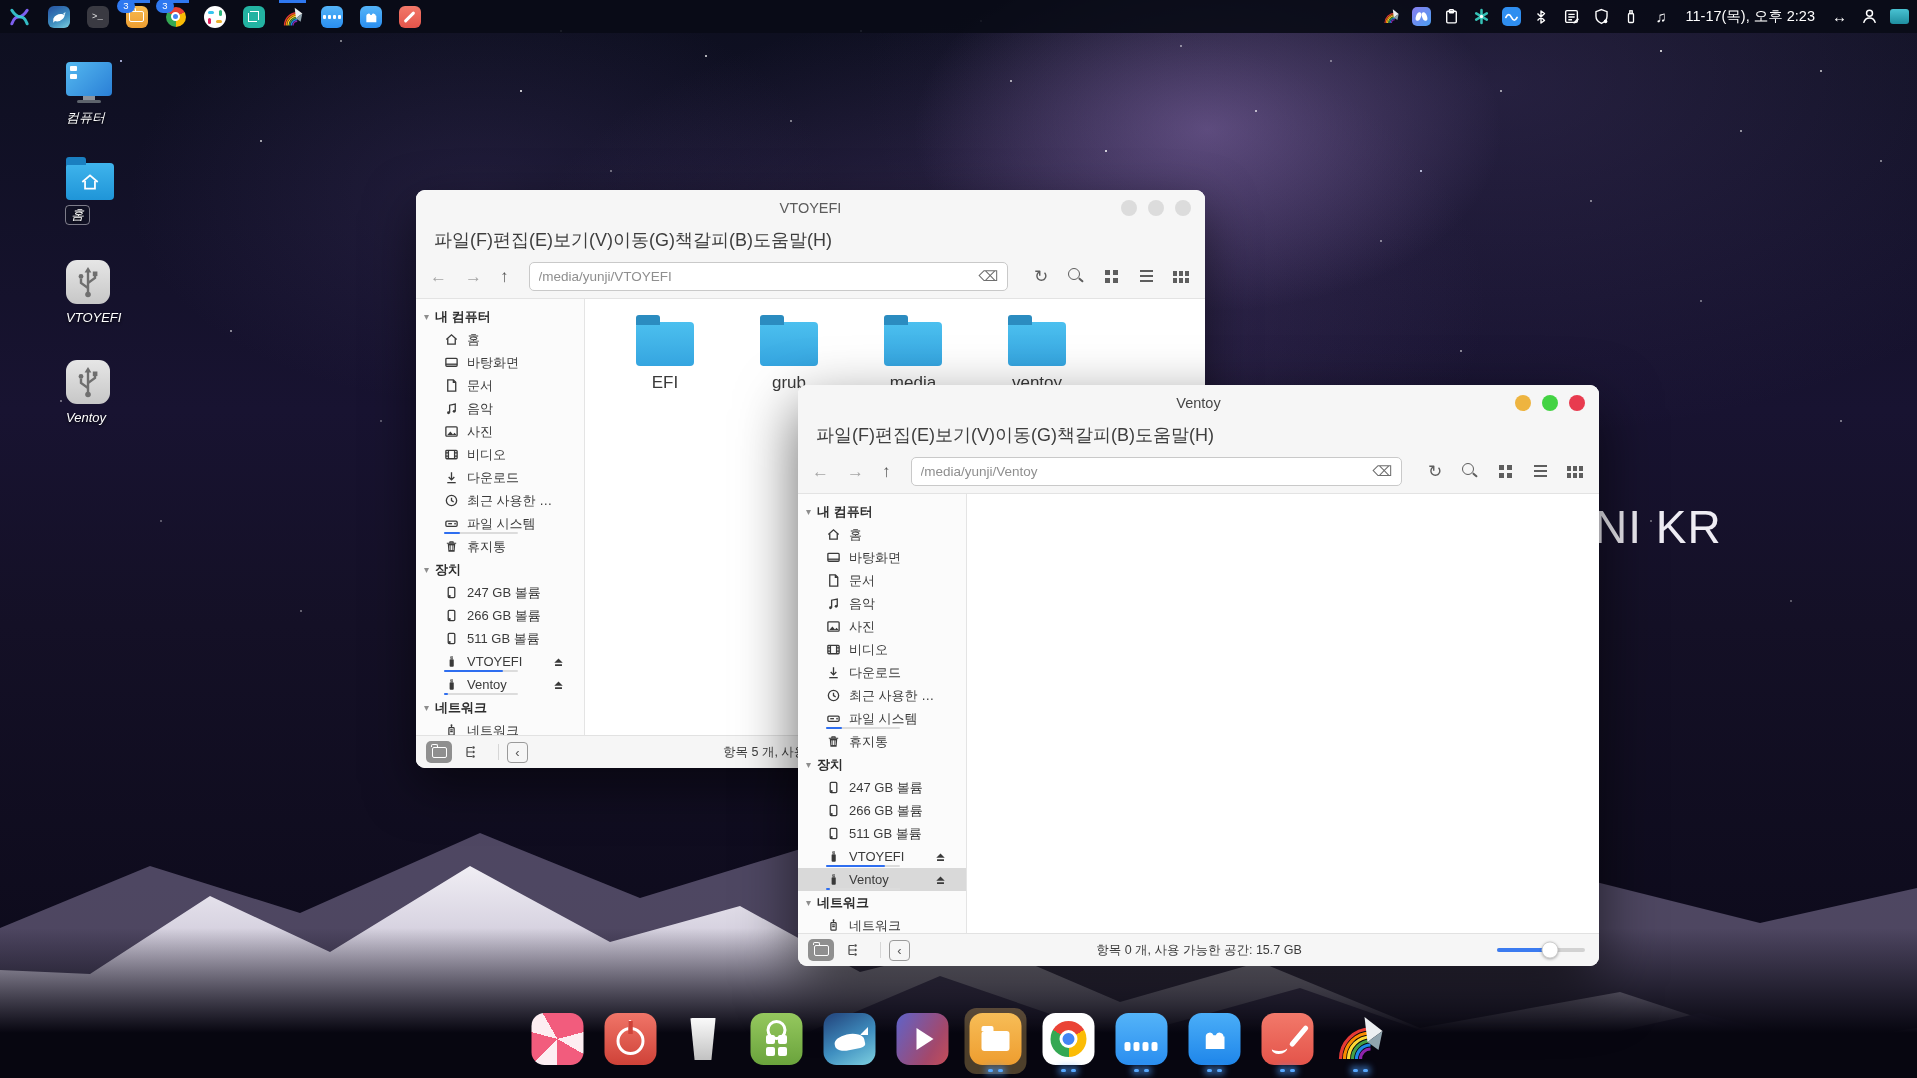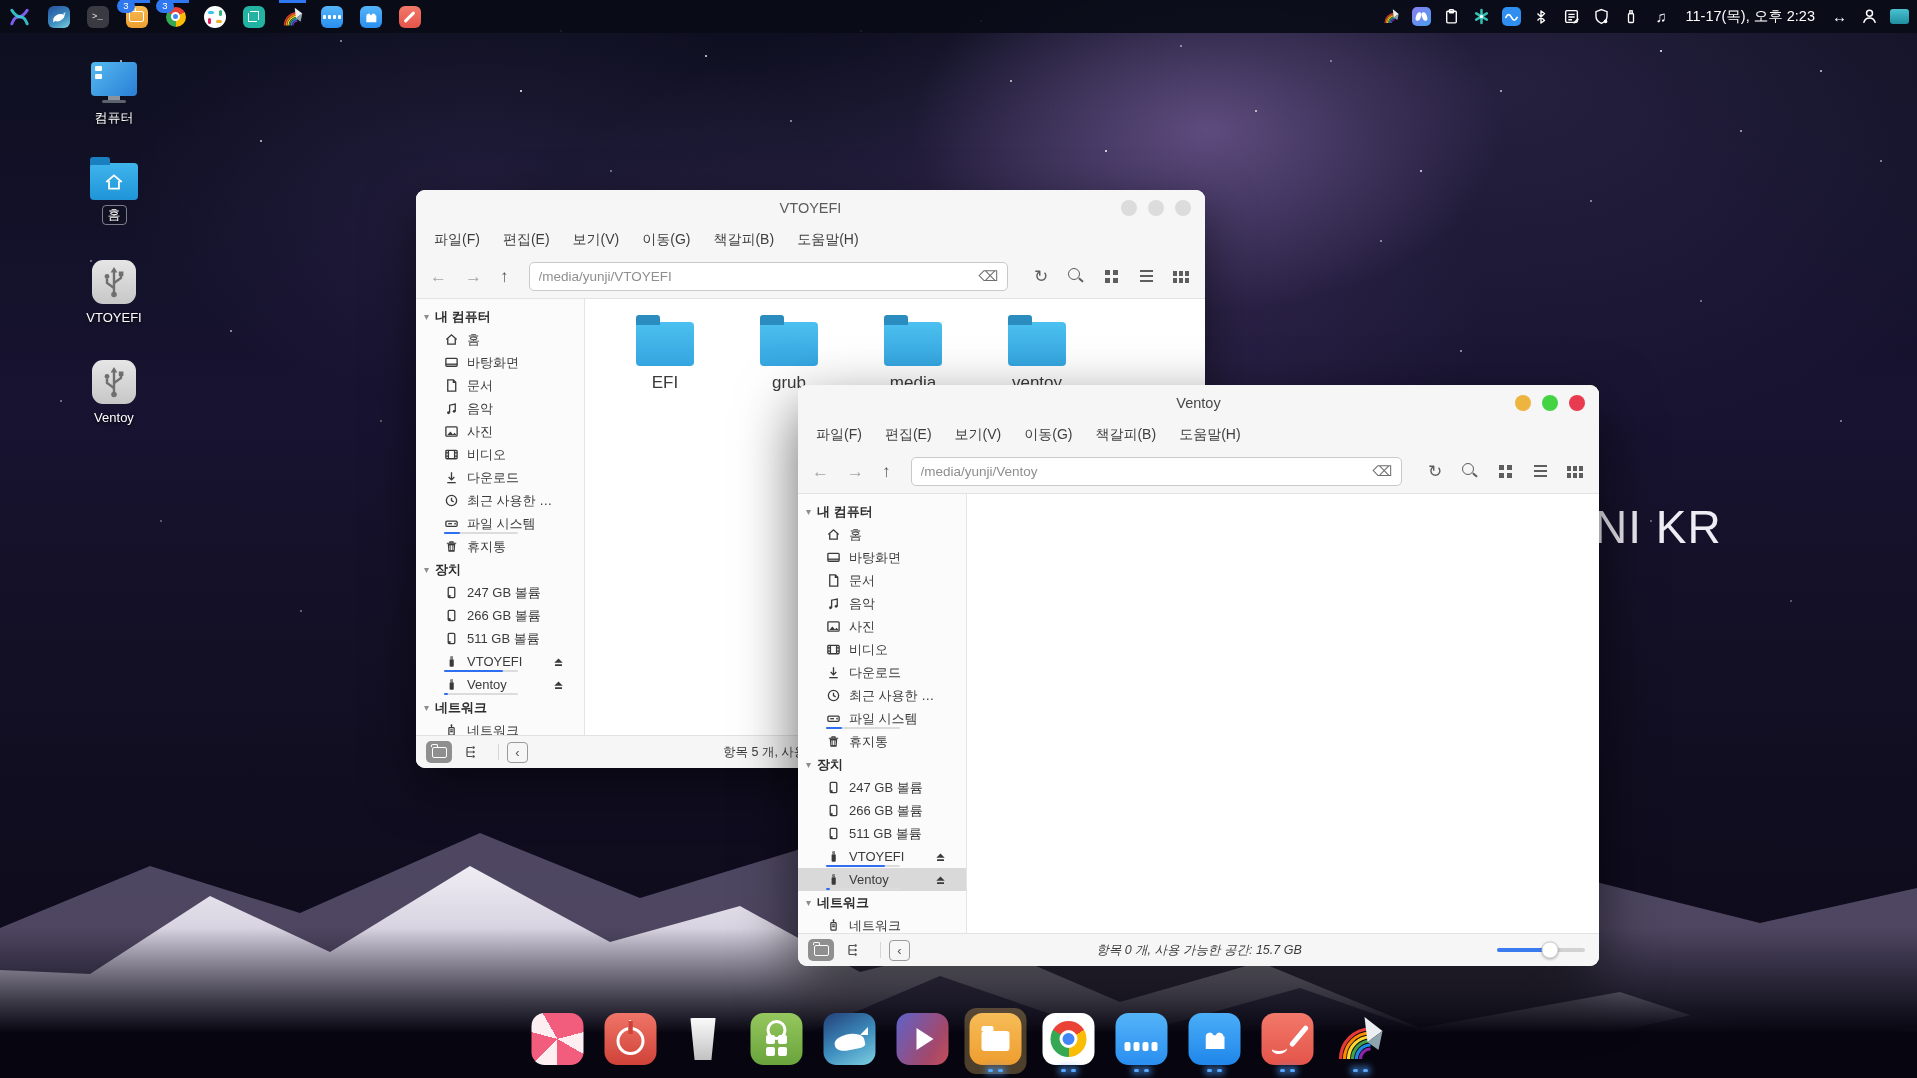--- a/index.html
+++ b/index.html
@@ -61,42 +61,42 @@
   .tray{width:19px;height:19px;display:flex;align-items:center;justify-content:center;color:#fff;position:relative;flex:none;}
   .clock{color:#fff;font-size:14.5px;margin:0 4px;white-space:nowrap;}
   .glyph{color:#fff;font-size:15px;}
   .butterfly{width:19px;height:19px;border-radius:5px;background:linear-gradient(135deg,#8a7ff0,#4a9ef0);display:flex;align-items:center;justify-content:center;}
   .butterfly i{width:5px;height:9px;background:#fff;border-radius:50% 50% 50% 50%;transform:rotate(20deg);margin-right:1px;}
   .butterfly b{width:5px;height:9px;background:#fff;border-radius:50%;transform:rotate(-20deg);}
   .waveSq{width:19px;height:19px;border-radius:5px;background:#2f8ef0;display:flex;align-items:center;justify-content:center;}
   .dispSq{width:20px;height:15px;border-radius:3px;background:linear-gradient(#49c2d2,#1f8ea0);}
   
   .dicons{position:absolute;left:66px;top:0;width:96px;z-index:1;}
-  .dicon{position:absolute;left:0;width:96px;display:flex;flex-direction:column;align-items:center;}
+  .dicon{position:absolute;left:0;width:96px;display:flex;flex-direction:column;align-items:flex-start;font-style:italic;}
   .dlabel{margin-top:6px;font-size:13px;color:#fff;text-shadow:0 1px 3px rgba(0,0,0,.9);}
   .dlabel.boxed{background:rgba(15,18,30,.35);outline:1px solid rgba(255,255,255,.45);border-radius:3px;padding:0 5px;}
   .monitor{width:46px;height:34px;border-radius:4px;background:linear-gradient(135deg,#55b9f0,#2a7fd6);position:relative;}
   .monitor:before{content:"";position:absolute;top:4px;left:4px;width:7px;height:5px;background:#fff;border-radius:1px;box-shadow:0 8px 0 #fff;}
   .mstand{width:12px;height:4px;background:#8d939c;margin:0 auto;}
   .mbase{width:24px;height:3px;background:#5d636c;border-radius:2px;margin:0 auto;}
   .hfolder{width:48px;height:37px;border-radius:4px;background:linear-gradient(#3fb4ec,#1f95d8);position:relative;display:flex;align-items:center;justify-content:center;}
   .hfolder:before{content:"";position:absolute;top:-6px;left:0;width:20px;height:8px;background:#1a7fc0;border-radius:3px 3px 0 0;}
   .usbic{width:44px;height:44px;border-radius:11px;background:linear-gradient(#e6e6e6,#c7c7c7);display:flex;align-items:center;justify-content:center;}
   
   .window{position:absolute;background:#fff;border-radius:9px;box-shadow:0 18px 50px rgba(0,0,0,.5);display:flex;flex-direction:column;box-sizing:border-box;}
   #win-vtoyefi{left:416px;top:190px;width:789px;height:578px;z-index:2;}
   #win-ventoy{left:798px;top:385px;width:801px;height:581px;z-index:3;box-shadow:0 22px 60px rgba(0,0,0,.6);}
   .titlebar{height:36px;background:#f6f6f6;border-radius:9px 9px 0 0;position:relative;display:flex;align-items:center;justify-content:center;flex:none;}
   .title{font-size:14.5px;color:#5c5c5c;}
   #win-ventoy .title{color:#464646;}
   .controls{position:absolute;right:14px;top:0;height:36px;display:flex;align-items:center;gap:11px;}
   .c{width:16px;height:16px;border-radius:50%;}
   .c.gray{background:#dcdcdc;}
   .c.y{background:#eeb440;}.c.g{background:#43d343;}.c.r{background:#e83b4f;}
-  .menubar{height:28px;background:#f6f6f6;display:flex;align-items:center;gap:23px;padding:0 18px;font-size:14px;color:#3e3e3e;flex:none;}
+  .menubar{height:28px;background:#f6f6f6;display:flex;align-items:center;padding:0 18px;font-size:18px;color:#3e3e3e;flex:none;}
   .menubar span{cursor:default;}
   .toolbar{height:44px;background:#f6f6f6;display:flex;align-items:center;padding:0 14px;border-bottom:1px solid #e3e3e3;flex:none;}
   .nav{font-size:17px;color:#a5a5a5;margin-right:18px;line-height:1;}
   .nav.up{color:#555;}
   .addr{flex:1;height:29px;border:1px solid #c9c9c9;border-radius:5px;background:#fff;display:flex;align-items:center;margin:0 8px 0 2px;padding:0 9px;box-sizing:border-box;}
   .addr input{flex:1;border:none;outline:none;font-size:13.5px;color:#8f8f8f;background:transparent;font-family:inherit;padding:0;}
   .clear{color:#6f6f6f;font-size:14px;line-height:1;}
   .tbtn{margin-left:15px;color:#5e5e5e;display:flex;align-items:center;justify-content:center;width:20px;height:20px;font-size:17px;}
   .ic-search{width:10px;height:10px;border:1.7px solid #5e5e5e;border-radius:50%;position:relative;top:-2px;left:-2px;}
   .ic-search:after{content:"";position:absolute;width:6px;height:1.8px;background:#5e5e5e;transform:rotate(42deg);right:-5px;bottom:-2px;border-radius:1px;}
@@ -122,21 +122,21 @@
   .doc:after{content:"";position:absolute;left:8px;right:8px;top:16px;height:24px;
              background:repeating-linear-gradient(#aeaeae 0 2.5px, transparent 2.5px 8.5px);}
   .fname{margin-top:7px;font-size:17px;color:#3a3a3a;text-align:center;line-height:1.15;}
   .statusbar{height:32px;background:#f6f6f6;border-top:1px solid #e2e2e2;border-radius:0 0 9px 9px;display:flex;align-items:center;padding:0 10px;position:relative;flex:none;}
   .sb-btn{width:26px;height:22px;border-radius:5px;display:flex;align-items:center;justify-content:center;margin-right:6px;}
   .sb-btn.active{background:#8f8f8f;}
   .sb-sep{width:1px;height:16px;background:#d6d6d6;margin:0 8px;}
   .sb-collapse{width:19px;height:19px;border:1.2px solid #9a9a9a;border-radius:4px;color:#555;font-size:13px;display:flex;align-items:center;justify-content:center;}
   .sb-text{font-size:12.5px;color:#3c3c3c;white-space:nowrap;}
   .sb-text.left307{position:absolute;left:307px;}
-  .sb-text.center{position:absolute;left:1px;right:0;text-align:center;font-style:italic;}
+  .sb-text.center{position:absolute;left:1px;right:0;text-align:center;}
   .slider{position:absolute;right:14px;top:50%;margin-top:-2px;width:88px;height:3.5px;background:#d2d2d2;border-radius:2px;}
   .slider .fill{width:60%;height:100%;background:#3b7bf0;border-radius:2px;display:block;}
   .slider .knob{position:absolute;left:60%;top:50%;transform:translate(-50%,-50%);width:15px;height:15px;background:#fff;border:1px solid #cfcfcf;border-radius:50%;box-shadow:0 1px 3px rgba(0,0,0,.3);}
   
   .dock{position:absolute;bottom:0;left:50%;transform:translateX(-50%);display:flex;align-items:flex-end;gap:11px;z-index:5;padding:4px 6px;}
   .dk{position:relative;width:52px;padding:5px 5px 9px;border-radius:12px;display:flex;flex-direction:column;align-items:center;}
   .dk.active{background:rgba(243,196,107,.30);}
   .ico{width:52px;height:52px;border-radius:13px;position:relative;overflow:hidden;display:flex;align-items:center;justify-content:center;}
   .run{position:absolute;bottom:2px;left:50%;transform:translateX(-50%);display:flex;gap:5px;}
   .run i{width:5px;height:3px;border-radius:2px;background:#57a8ff;box-shadow:0 0 7px 2px rgba(80,160,255,.85);}

